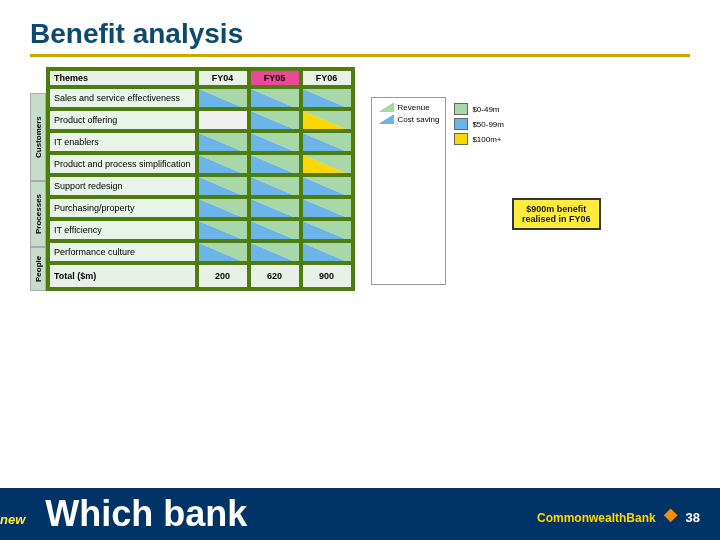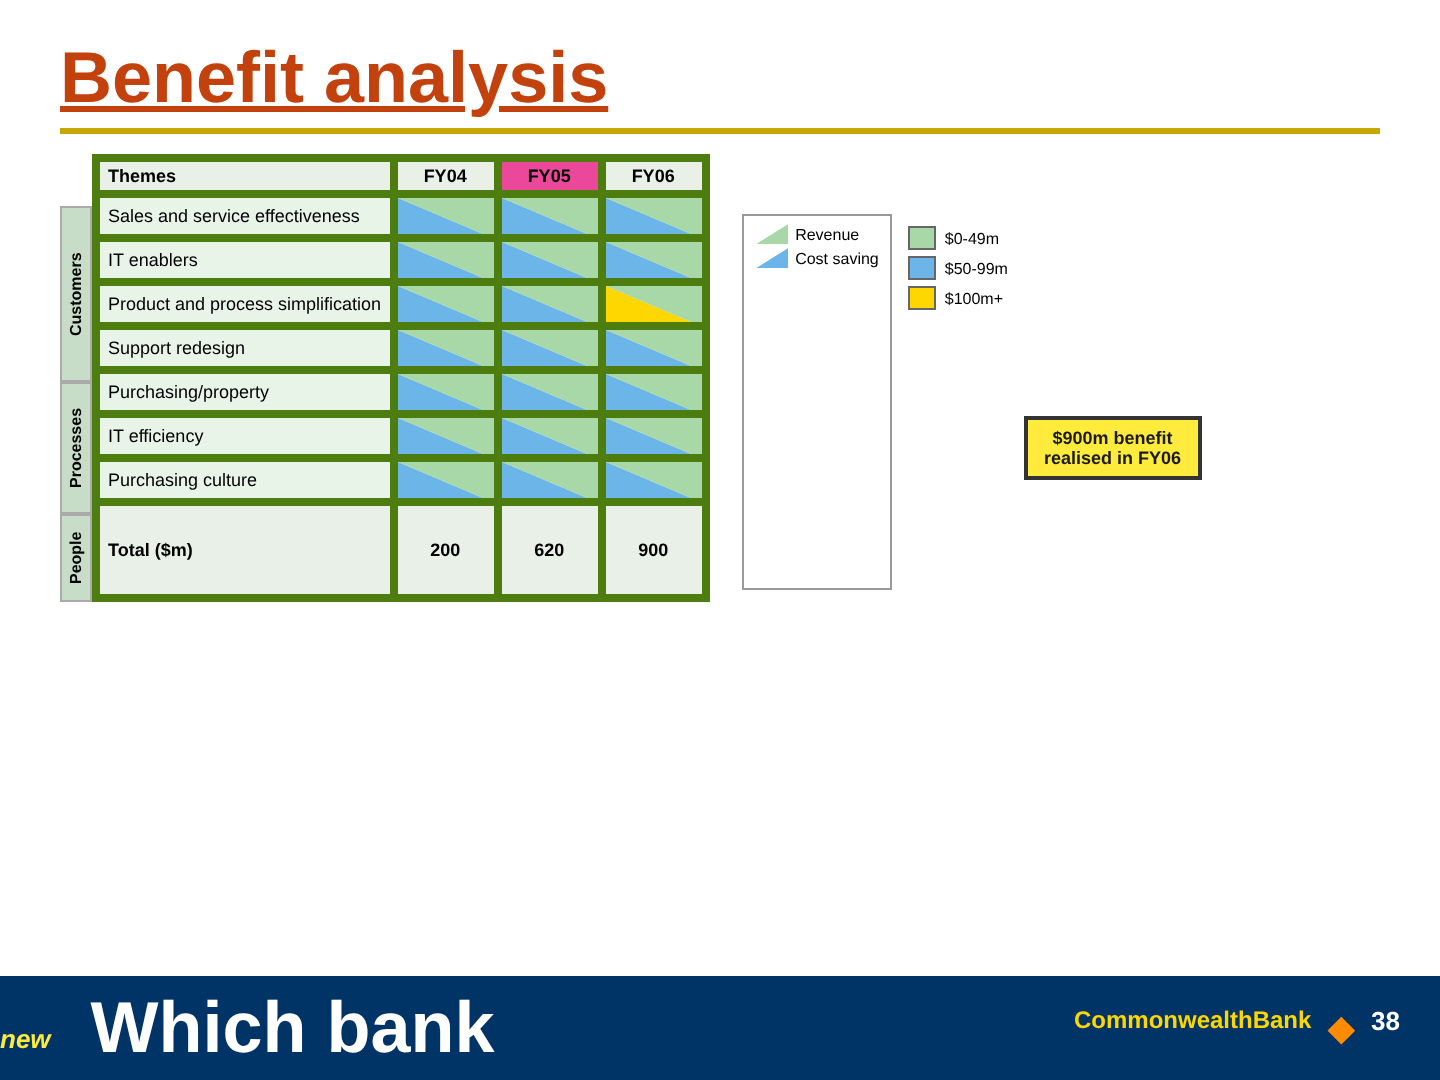--- a/index.html
+++ b/index.html
@@ -6,25 +6,24 @@
     body {
       width: 720px;
       height: 540px;
       background: #ffffff;
       font-family: Arial, sans-serif;
       overflow: hidden;
       position: relative;
     }
 
     .page-title {
-      font-size: 36px;
-      font-weight: bold;
-      color: #c2410c;
+      font-size: 28px;
+      font-weight: bold;
+      color: #0c4a6e;
       padding: 18px 30px 4px 30px;
-      text-decoration: underline;
     }
 
     .title-underline {
       height: 3px;
       background: #c8a800;
       margin: 0 30px 10px 30px;
     }
 
     .main-content {
       display: flex;
@@ -144,21 +143,21 @@
       color: #ffeb3b;
       font-style: italic;
       font-weight: bold;
       position: relative;
       top: -8px;
       left: -20px;
     }
 
     .bottom-right {
       display: flex;
-      align-items: flex-start;
+      align-items: flex-end;
       gap: 8px;
     }
 
     .commonwealth-text {
       color: #ffd700;
       font-size: 12px;
       font-weight: bold;
     }
 
     .diamond-icon {
@@ -245,20 +244,36 @@
               </svg>
             </td>
             <td style="padding: 0px; width: 52px; height: 22px; position: relative;">
               <svg width="100%" height="100%" style="position: absolute; top: 0px; left: 0px; width: 100%; height: 100%;">
                 <polygon points="0,0 52,22 0,22" fill="#6bb5e8"></polygon>
                 <polygon points="0,0 52,0 52,22" fill="#a8d8a8"></polygon>
               </svg>
             </td>
           </tr>
           <tr class="row-theme">
+            <td style="padding-left: 4px;">Product offering</td>
+            <td style="padding: 0px; width: 52px; height: 22px; position: relative; background: rgb(240, 240, 240);"></td>
+            <td style="padding: 0px; width: 52px; height: 22px; position: relative;">
+              <svg width="100%" height="100%" style="position: absolute; top: 0px; left: 0px; width: 100%; height: 100%;">
+                <polygon points="0,0 52,22 0,22" fill="#6bb5e8"></polygon>
+                <polygon points="0,0 52,0 52,22" fill="#a8d8a8"></polygon>
+              </svg>
+            </td>
+            <td style="padding: 0px; width: 52px; height: 22px; position: relative;">
+              <svg width="100%" height="100%" style="position: absolute; top: 0px; left: 0px; width: 100%; height: 100%;">
+                <polygon points="0,0 52,22 0,22" fill="#ffd700"></polygon>
+                <polygon points="0,0 52,0 52,22" fill="#a8d8a8"></polygon>
+              </svg>
+            </td>
+          </tr>
+          <tr class="row-theme">
             <td style="padding-left: 4px;">IT enablers</td>
             <td style="padding: 0px; width: 52px; height: 22px; position: relative;">
               <svg width="100%" height="100%" style="position: absolute; top: 0px; left: 0px; width: 100%; height: 100%;">
                 <polygon points="0,0 52,22 0,22" fill="#6bb5e8"></polygon>
                 <polygon points="0,0 52,0 52,22" fill="#a8d8a8"></polygon>
               </svg>
             </td>
             <td style="padding: 0px; width: 52px; height: 22px; position: relative;">
               <svg width="100%" height="100%" style="position: absolute; top: 0px; left: 0px; width: 100%; height: 100%;">
                 <polygon points="0,0 52,22 0,22" fill="#6bb5e8"></polygon>
@@ -350,21 +365,21 @@
               </svg>
             </td>
             <td style="padding: 0px; width: 52px; height: 22px; position: relative;">
               <svg width="100%" height="100%" style="position: absolute; top: 0px; left: 0px; width: 100%; height: 100%;">
                 <polygon points="0,0 52,22 0,22" fill="#6bb5e8"></polygon>
                 <polygon points="0,0 52,0 52,22" fill="#a8d8a8"></polygon>
               </svg>
             </td>
           </tr>
           <tr class="row-theme">
-            <td style="padding-left: 4px;">Purchasing culture</td>
+            <td style="padding-left: 4px;">Performance culture</td>
             <td style="padding: 0px; width: 52px; height: 22px; position: relative;">
               <svg width="100%" height="100%" style="position: absolute; top: 0px; left: 0px; width: 100%; height: 100%;">
                 <polygon points="0,0 52,22 0,22" fill="#6bb5e8"></polygon>
                 <polygon points="0,0 52,0 52,22" fill="#a8d8a8"></polygon>
               </svg>
             </td>
             <td style="padding: 0px; width: 52px; height: 22px; position: relative;">
               <svg width="100%" height="100%" style="position: absolute; top: 0px; left: 0px; width: 100%; height: 100%;">
                 <polygon points="0,0 52,22 0,22" fill="#6bb5e8"></polygon>
                 <polygon points="0,0 52,0 52,22" fill="#a8d8a8"></polygon>

